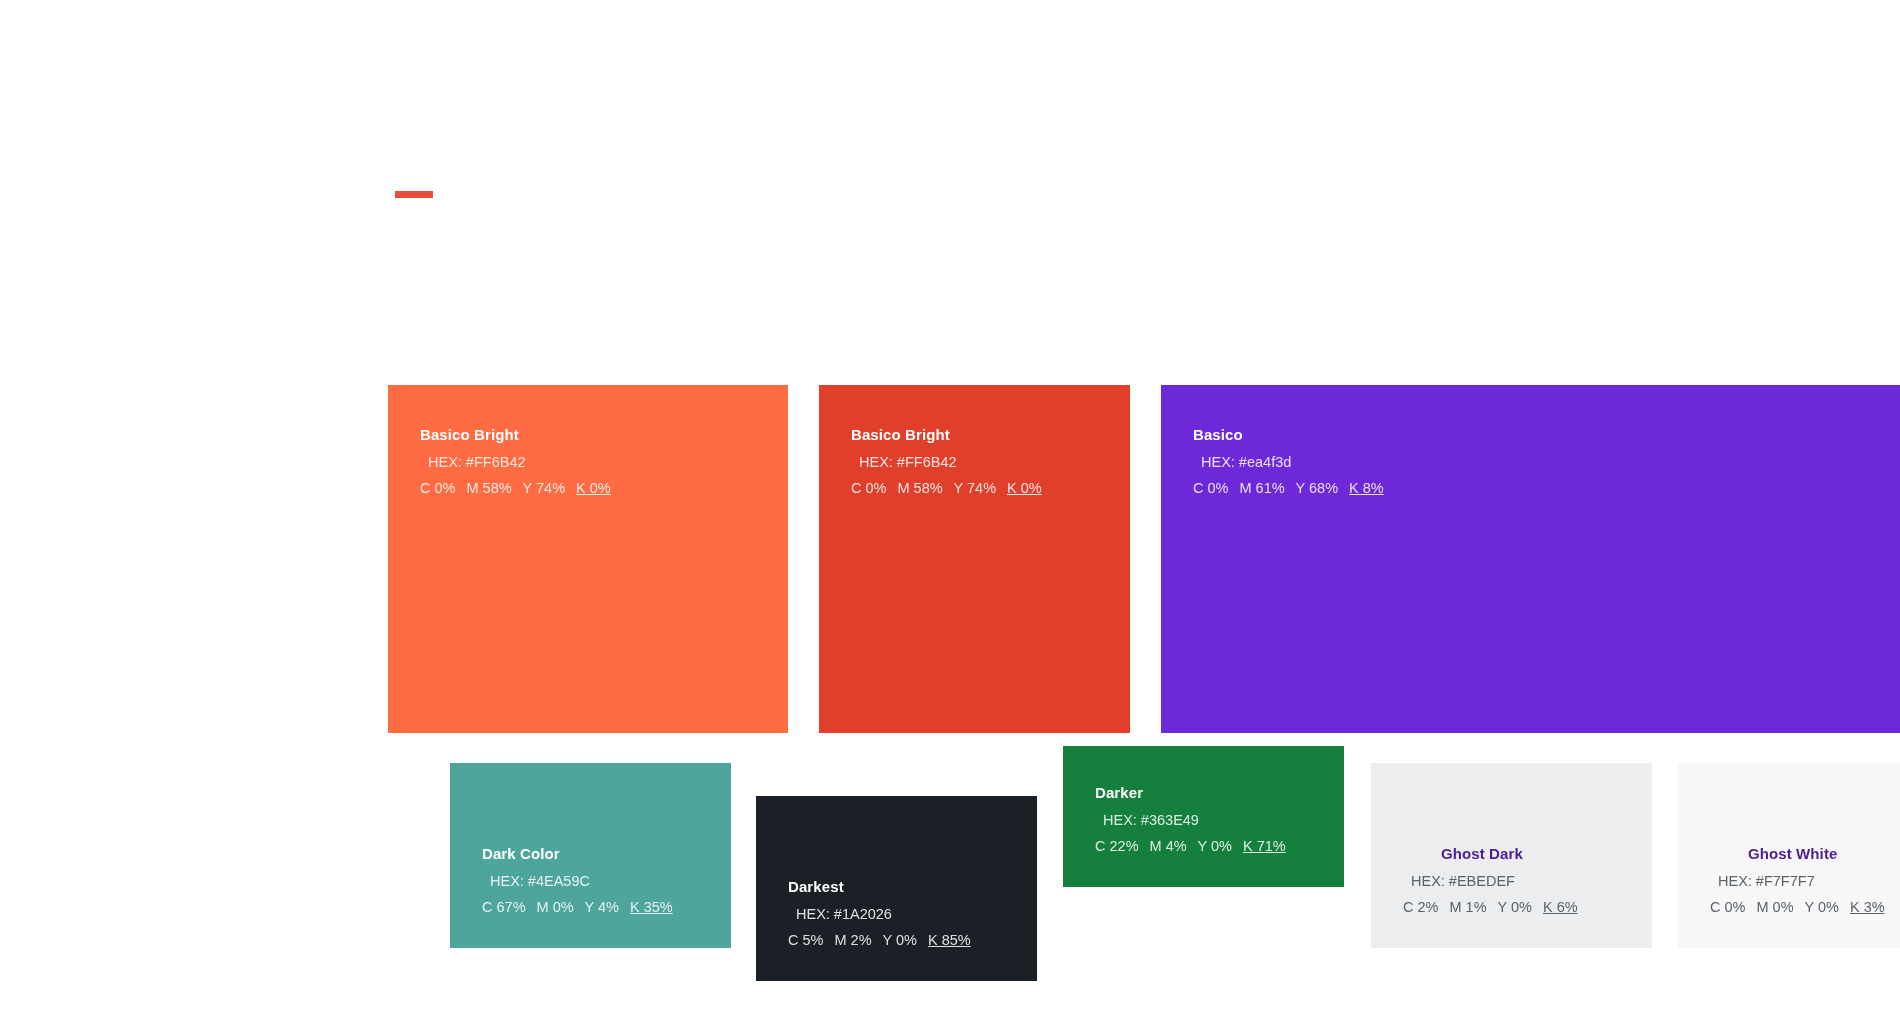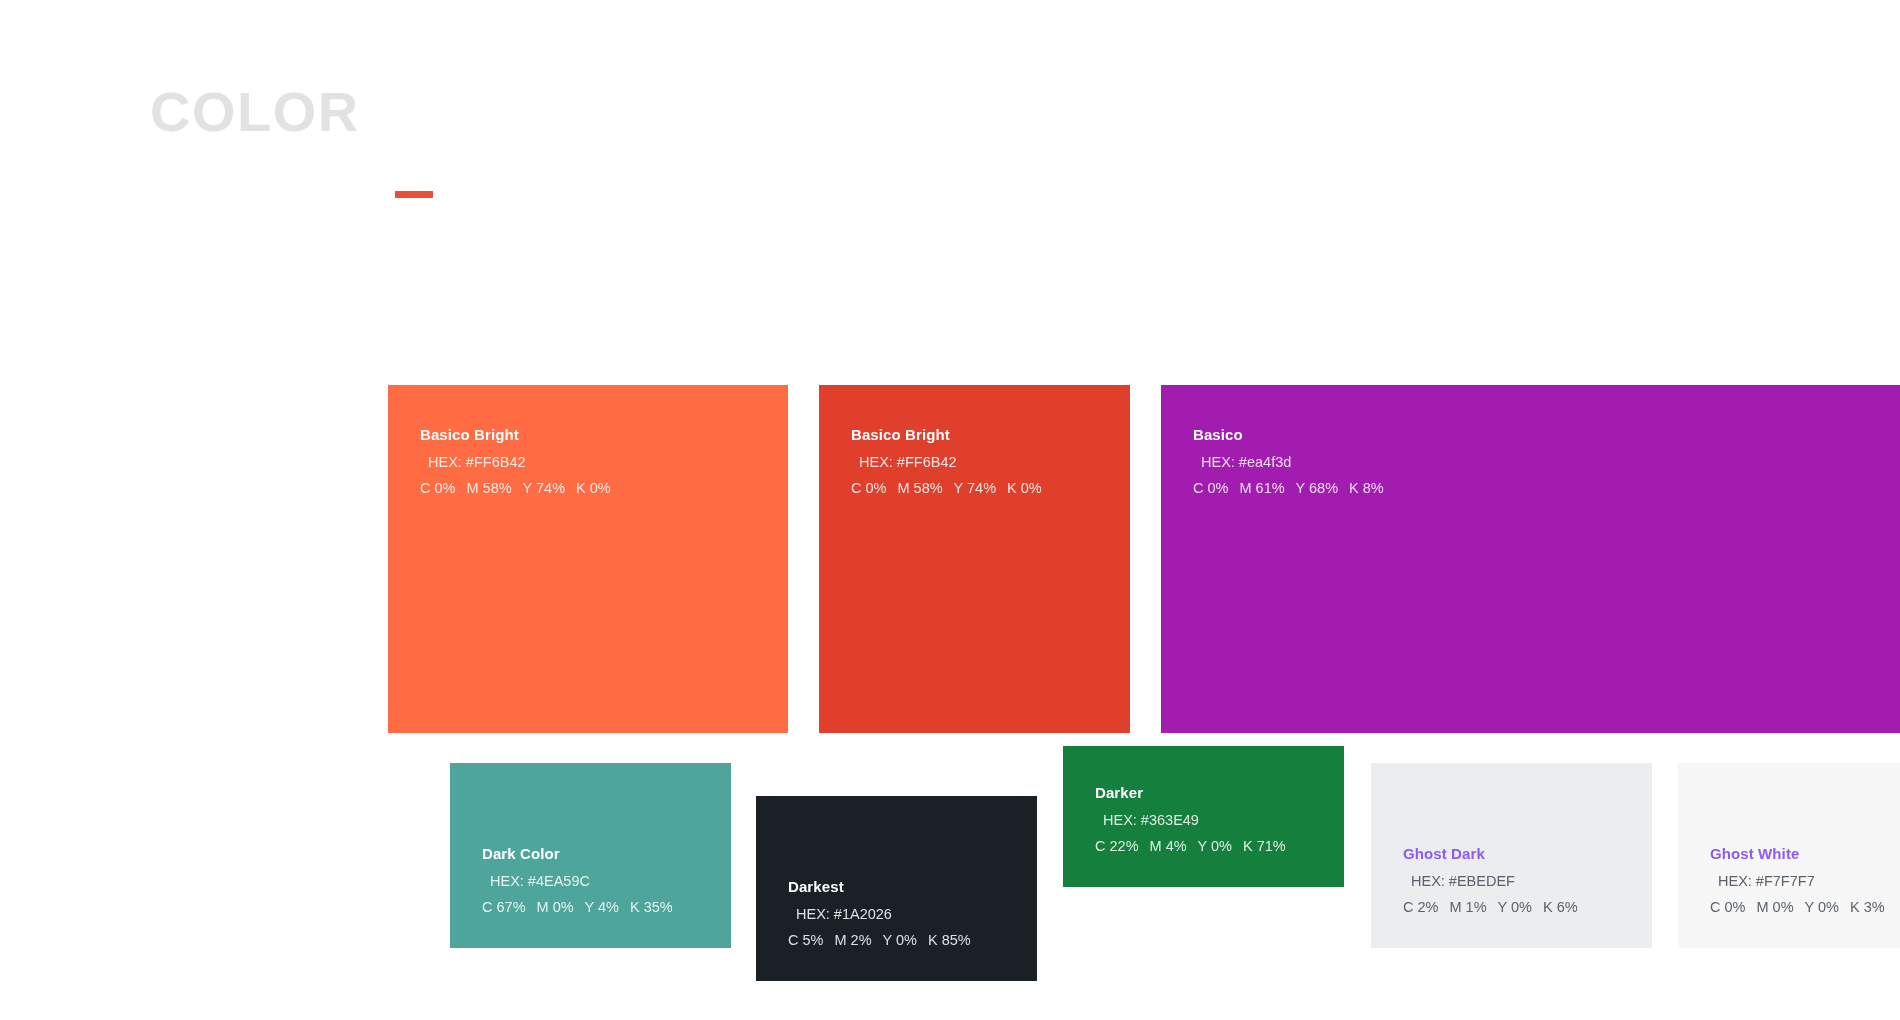--- a/index.html
+++ b/index.html
@@ -71,63 +71,62 @@
     white-space: nowrap;
   }
   .swatch-cmyk {
     font-size: 14.5px;
     font-weight: 400;
     line-height: 18px;
     margin: 1px 0 0 0;
     white-space: nowrap;
   }
   .swatch-cmyk span { margin-right: 11px; }
-  .swatch-cmyk span:last-child { margin-right: 0; }
+  .swatch-cmyk span:last-child { margin-right: 0; text-decoration: underline; }
 
   
   .light .swatch-name { color: #ffffff; }
   .light .swatch-hex,
   .light .swatch-cmyk { color: rgba(255,255,255,0.86); }
 
   
-  .dark .swatch-name { color: #8b5cf6; }
+  .dark .swatch-name { color: #4c1d95; margin-left: 38px; }
   .dark .swatch-hex,
   .dark .swatch-cmyk { color: #5a626c; }
 
   
   .row-top .swatch-inner { top: 40px; }
   
   .row-bottom .swatch-inner { bottom: 32px; }
 </style>
 </head>
 <body style="background: rgb(255, 255, 255);">
 
 <div>
 
   <div class="title-block" style="color: rgb(226, 226, 226);">
-    <div class="title-line" style="color: rgb(226, 226, 226);">COLOR</div>
     <div class="title-accent" style="background: rgb(234, 79, 61);"></div>
   </div>
 
   <div class="row-top" id="row-top">
       <div class="swatch light" style="left: 388px; top: 385px; width: 400px; height: 348px; background: rgb(255, 107, 66);">
         <div class="swatch-inner" style="top: 40px;">
           <div class="swatch-name">Basico Bright</div>
           <div class="swatch-hex">HEX: #FF6B42</div>
           <div class="swatch-cmyk"><span>C 0%</span><span>M 58%</span><span>Y 74%</span><span>K 0%</span></div>
         </div>
       </div>
       <div class="swatch light" style="left: 819px; top: 385px; width: 311px; height: 348px; background: rgb(223, 63, 43);">
         <div class="swatch-inner" style="top: 40px;">
           <div class="swatch-name">Basico Bright</div>
           <div class="swatch-hex">HEX: #FF6B42</div>
           <div class="swatch-cmyk"><span>C 0%</span><span>M 58%</span><span>Y 74%</span><span>K 0%</span></div>
         </div>
       </div>
-      <div class="swatch light" style="left: 1161px; top: 385px; width: 739px; height: 348px; background: #a21caf;">
+      <div class="swatch light" style="left: 1161px; top: 385px; width: 739px; height: 348px; background: #6d28d9;">
         <div class="swatch-inner" style="top: 40px;">
           <div class="swatch-name">Basico</div>
           <div class="swatch-hex">HEX: #ea4f3d</div>
           <div class="swatch-cmyk"><span>C 0%</span><span>M 61%</span><span>Y 68%</span><span>K 8%</span></div>
         </div>
       </div>
     </div>
   <div class="row-bottom" id="row-bottom">
       <div class="swatch light" style="left: 450px; top: 763px; width: 281px; height: 185px; background: rgb(78, 165, 156);">
         <div class="swatch-inner" style="bottom: 32px;">

